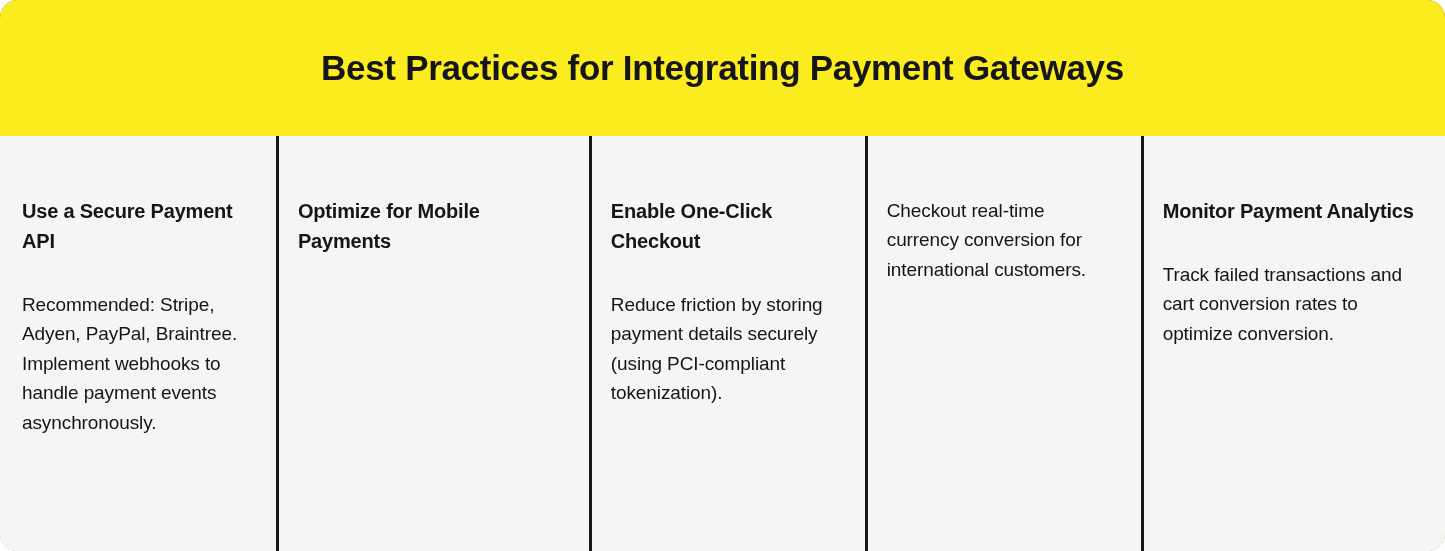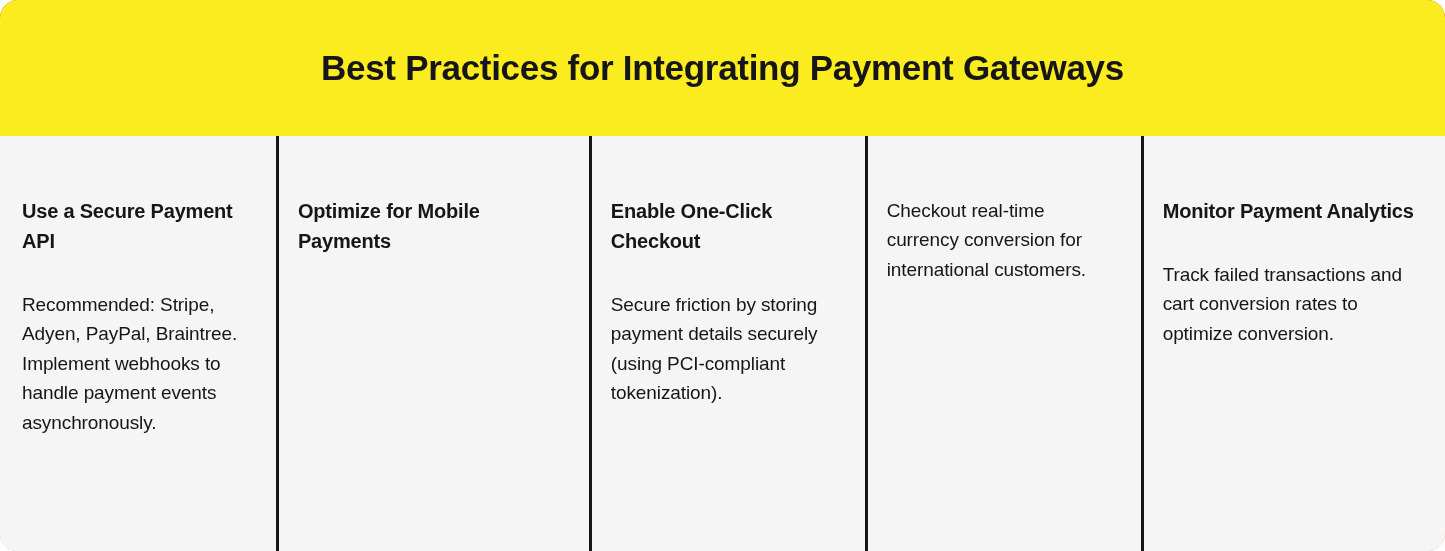--- a/index.html
+++ b/index.html
@@ -93,21 +93,21 @@
       <div class="col-title">Use a Secure Payment API</div>
       <div class="col-body">Recommended: Stripe, Adyen, PayPal, Braintree. Implement webhooks to handle payment events asynchronously.</div>
     </div>
 
     <div class="col c1">
       <div class="col-title">Optimize for Mobile Payments</div>
     </div>
 
     <div class="col c2">
       <div class="col-title">Enable One-Click Checkout</div>
-      <div class="col-body">Secure friction by storing payment details securely (using PCI-compliant tokenization).</div>
+      <div class="col-body">Reduce friction by storing payment details securely (using PCI-compliant tokenization).</div>
     </div>
 
     <div class="col c3">
       <div class="col-body">Checkout real-time currency conversion for international customers.</div>
     </div>
 
     <div class="col c4">
       <div class="col-title">Monitor Payment Analytics</div>
       <div class="col-body">Track failed transactions and cart conversion rates to optimize conversion.</div>
     </div>

